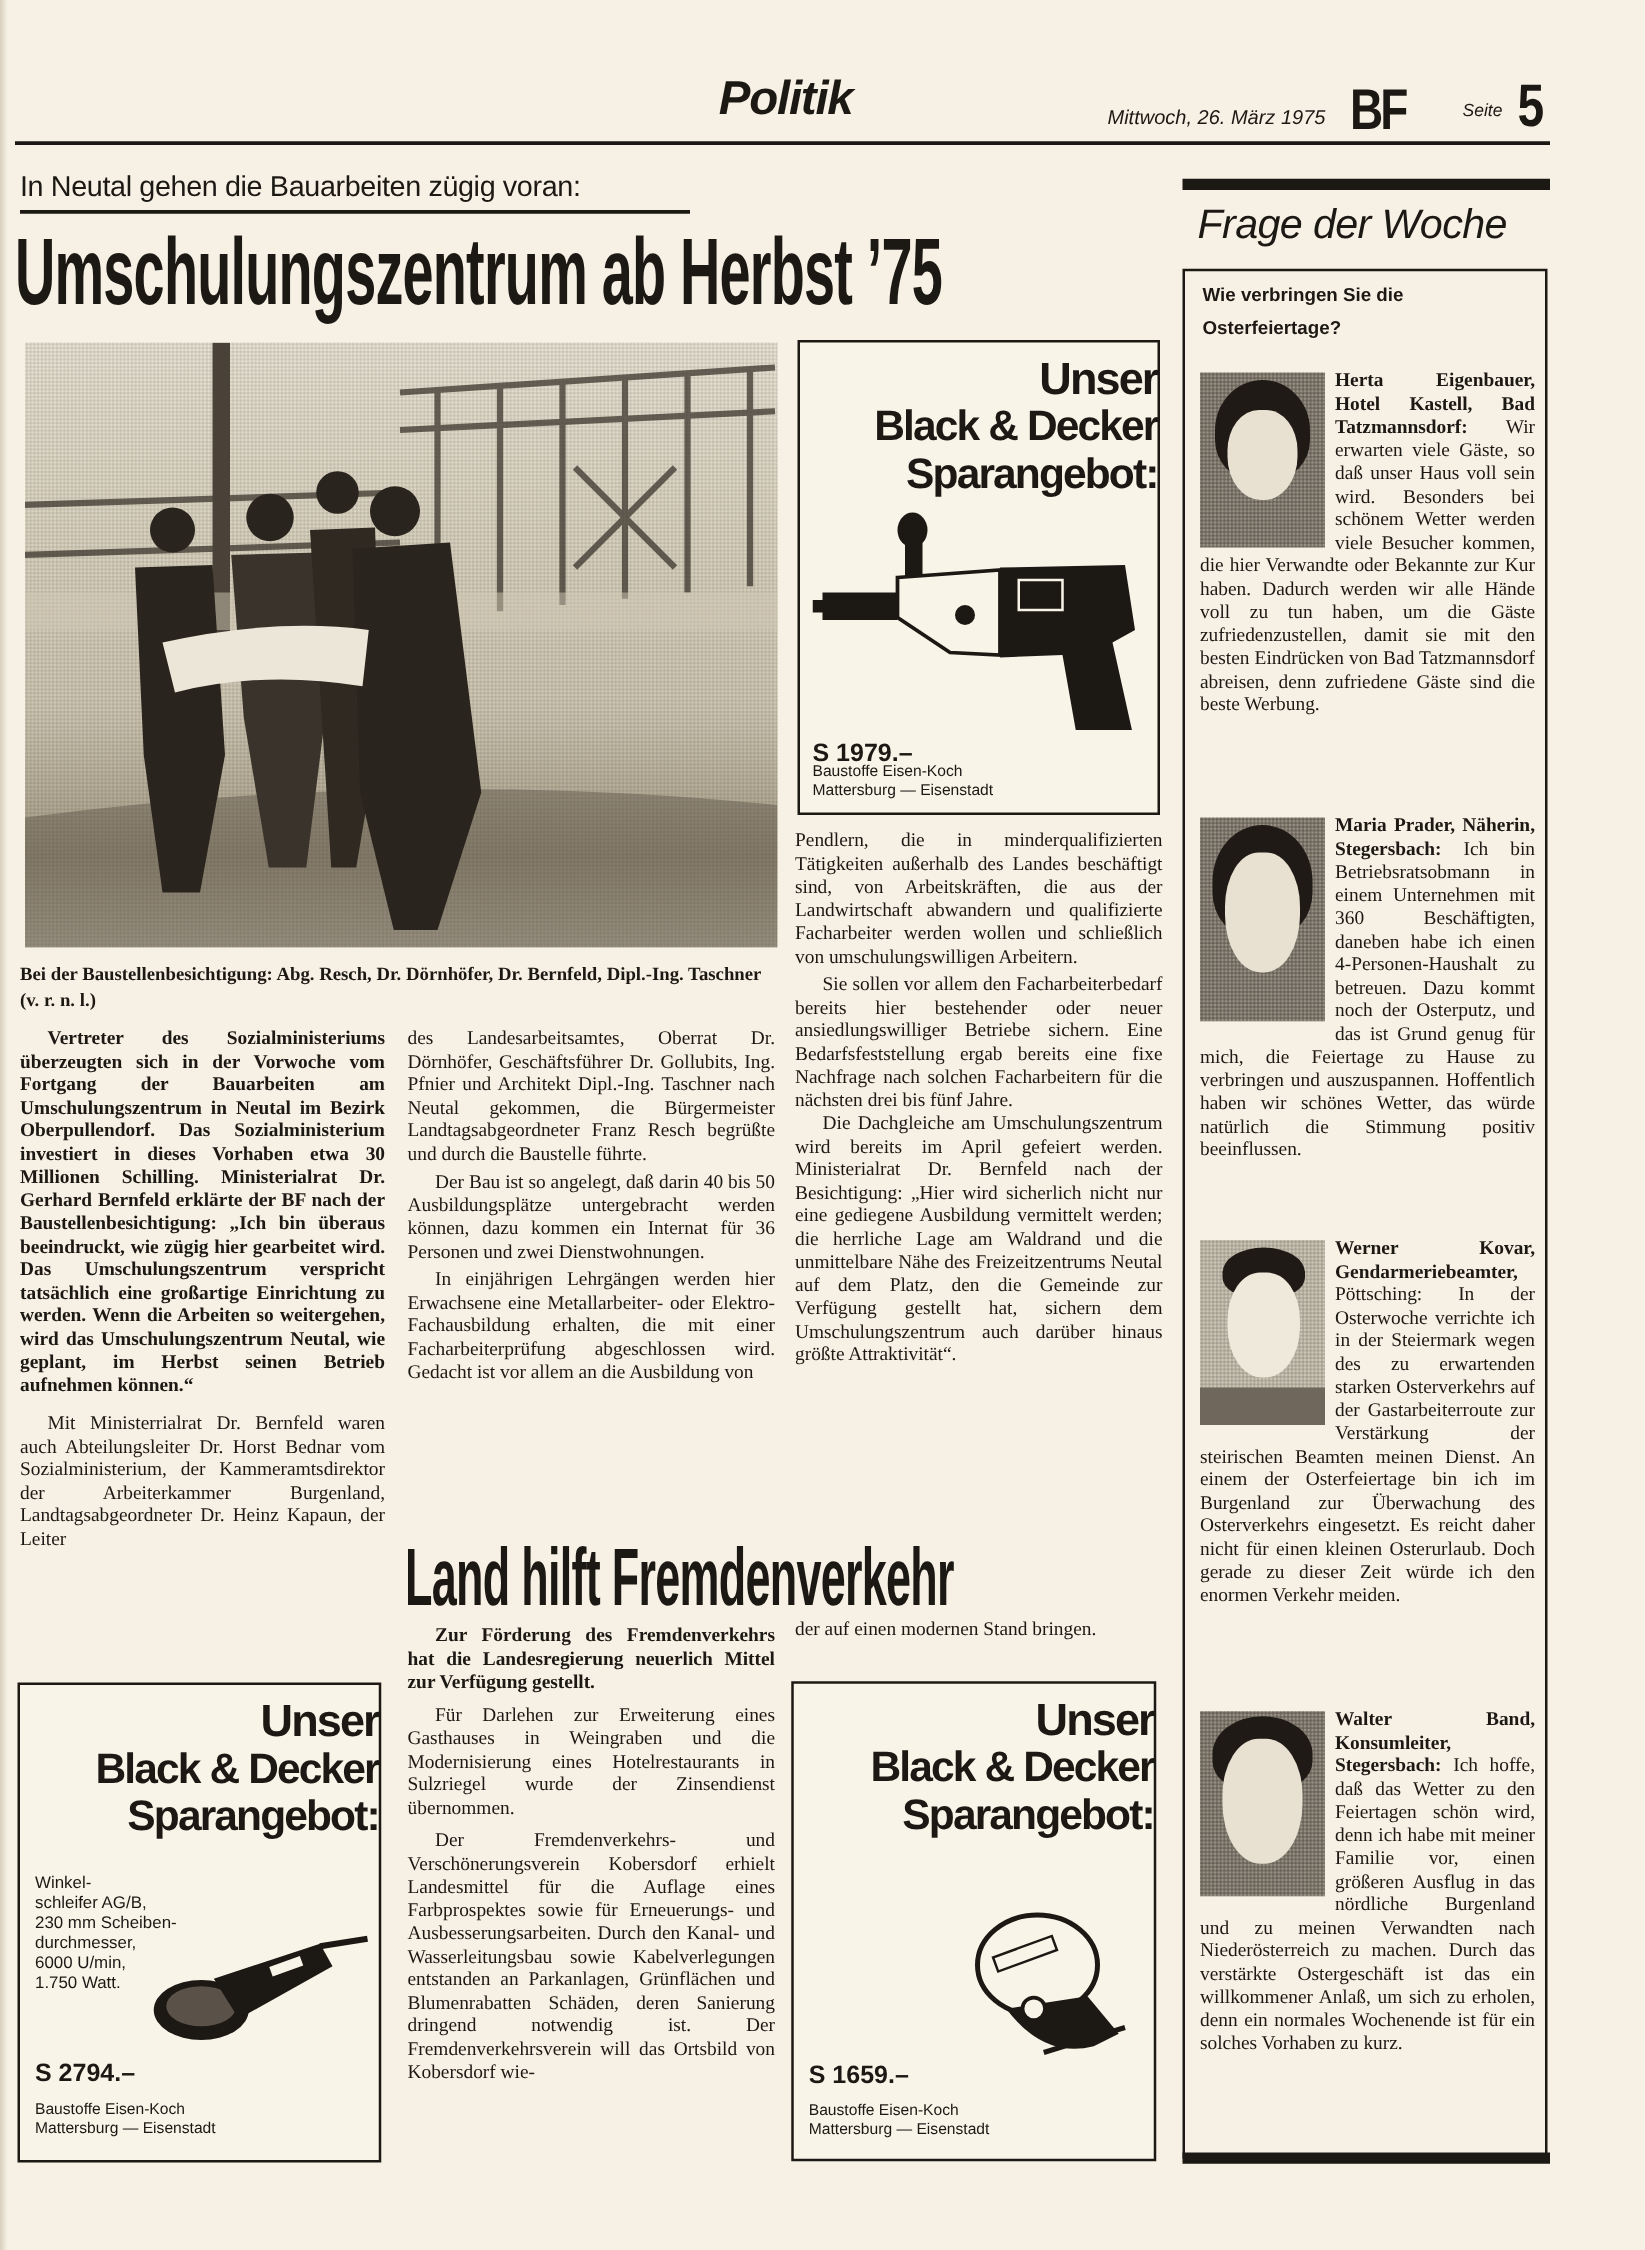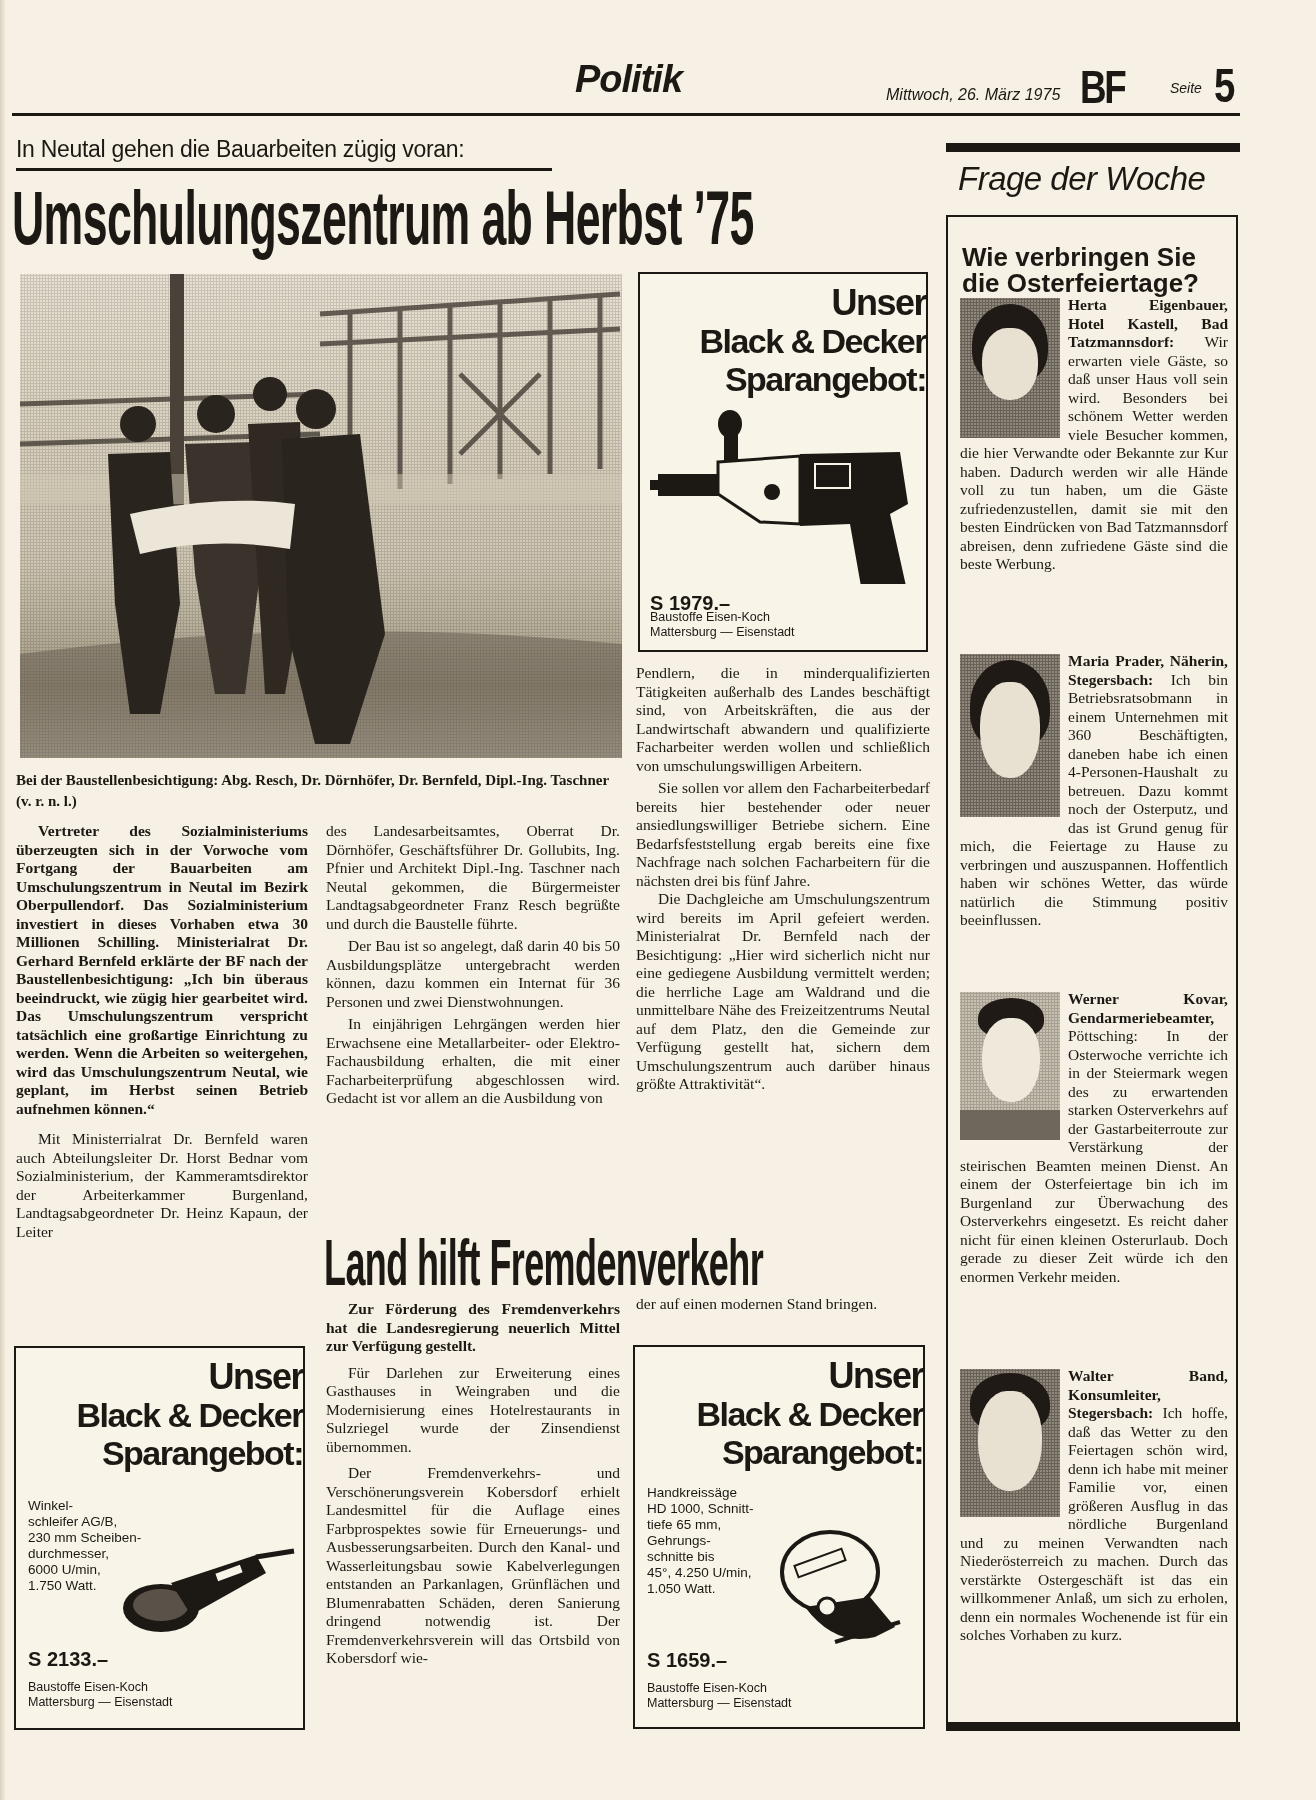--- a/index.html
+++ b/index.html
@@ -56,21 +56,21 @@
   
   .headline2 { left: 324px; top: 1228px; font-size: 62px; line-height: 66px; transform: scaleX(0.58) scaleY(1.05); white-space: nowrap; }
   .col4 { left: 326px; top: 1300px; width: 294px; }
   .col5 { left: 636px; top: 1295px; width: 294px; }
 
   
   .bar-top { left: 946px; top: 143px; width: 294px; height: 9px; background: #1c1814; }
   .frage { left: 958px; top: 160px; font-size: 33px; font-style: italic; letter-spacing: -0.5px; }
   .fbox { left: 946px; top: 215px; width: 292px; height: 1512px; border: 2px solid #1c1814; }
   .bar-bot { left: 946px; top: 1722px; width: 294px; height: 9px; background: #1c1814; }
-  .question { left: 962px; top: 244px; width: 270px; font-size: 26px; font-weight: bold; line-height: 26px; }
+  .question { left: 962px; top: 224px; width: 270px; font-size: 15px; font-weight: bold; line-height: 26px; }
 
   .person { position: absolute; left: 960px; width: 268px; font-size: 15.5px; line-height: 18.5px; text-align: justify; }
   .portrait { float: left; width: 100px; margin: 2px 8px 2px 0; background:
       radial-gradient(#00000055 1px, transparent 1.5px) 0 0/3px 3px, #9a9184; position: relative; overflow: hidden; }
   .portrait .face { position: absolute; background: #e8e1d2; border-radius: 45% 45% 48% 48%; }
   .portrait .hair { position: absolute; background: #1f1a16; border-radius: 50% 50% 40% 40%; }
   .p1 { top: 296px; } .p1 .portrait { height: 140px; }
   .p2 { top: 652px; } .p2 .portrait { height: 163px; }
   .p3 { top: 990px; } .p3 .portrait { height: 148px; background: radial-gradient(#00000033 1px, transparent 1.5px) 0 0/3px 3px, #cfc8b8; }
   .p4 { top: 1367px; } .p4 .portrait { height: 148px; }
@@ -189,40 +189,31 @@
     <div>6000 U/min,</div>
     <div>1.750 Watt.</div>
   </div>
   <svg class="ad-img" style="left:100px;top:195px" width="180" height="100" viewBox="0 0 180 100">
     <ellipse cx="45" cy="65" rx="38" ry="24" fill="#1c1814"></ellipse>
     <ellipse cx="45" cy="62" rx="28" ry="16" fill="#5a5148"></ellipse>
     <path d="M55 40 L140 12 L150 30 L75 72 Z" fill="#1c1814"></path>
     <rect x="100" y="26" width="26" height="8" fill="#f8f4e8" transform="rotate(-20 113 30)"></rect>
     <path d="M140 14 L178 8" stroke="#1c1814" stroke-width="5"></path>
   </svg>
-  <div class="ad-price" style="left:12px;top:300px">S 2133.–</div>
+  <div class="ad-price" style="left:12px;top:300px">S 2794.–</div>
   <div class="ad-addr" style="left:12px;top:332px">
     <div>Baustoffe  Eisen-Koch</div>
     <div>Mattersburg  —  Eisenstadt</div>
   </div>
 </div>
 
 <div class="abs ad ad3">
   <div class="ad-head" style="top:10px;font-size:36px">Unser</div>
   <div class="ad-head" style="top:48px;font-size:34px">Black &amp; Decker</div>
   <div class="ad-head" style="top:86px;font-size:34px">Sparangebot:</div>
-  <div class="ad-desc" style="left:12px;top:138px">
-    <div>Handkreissäge</div>
-    <div>HD 1000, Schnitt-</div>
-    <div>tiefe 65 mm,</div>
-    <div>Gehrungs-</div>
-    <div>schnitte bis</div>
-    <div>45°, 4.250 U/min,</div>
-    <div>1.050 Watt.</div>
-  </div>
   <svg class="ad-img" style="left:140px;top:180px" width="130" height="130" viewBox="0 0 130 130">
     <ellipse cx="55" cy="45" rx="48" ry="40" fill="#f8f4e8" stroke="#1c1814" stroke-width="4"></ellipse>
     <rect x="20" y="30" width="50" height="12" fill="none" stroke="#1c1814" stroke-width="2" transform="rotate(-20 45 36)"></rect>
     <path d="M30 80 Q60 120 100 110 L120 100 L95 70 Z" fill="#1c1814"></path>
     <circle cx="52" cy="80" r="9" fill="#f8f4e8" stroke="#1c1814" stroke-width="3"></circle>
     <line x1="60" y1="115" x2="125" y2="95" stroke="#1c1814" stroke-width="4"></line>
   </svg>
   <div class="ad-price" style="left:12px;top:302px">S 1659.–</div>
   <div class="ad-addr" style="left:12px;top:334px">
     <div>Baustoffe  Eisen-Koch</div>

